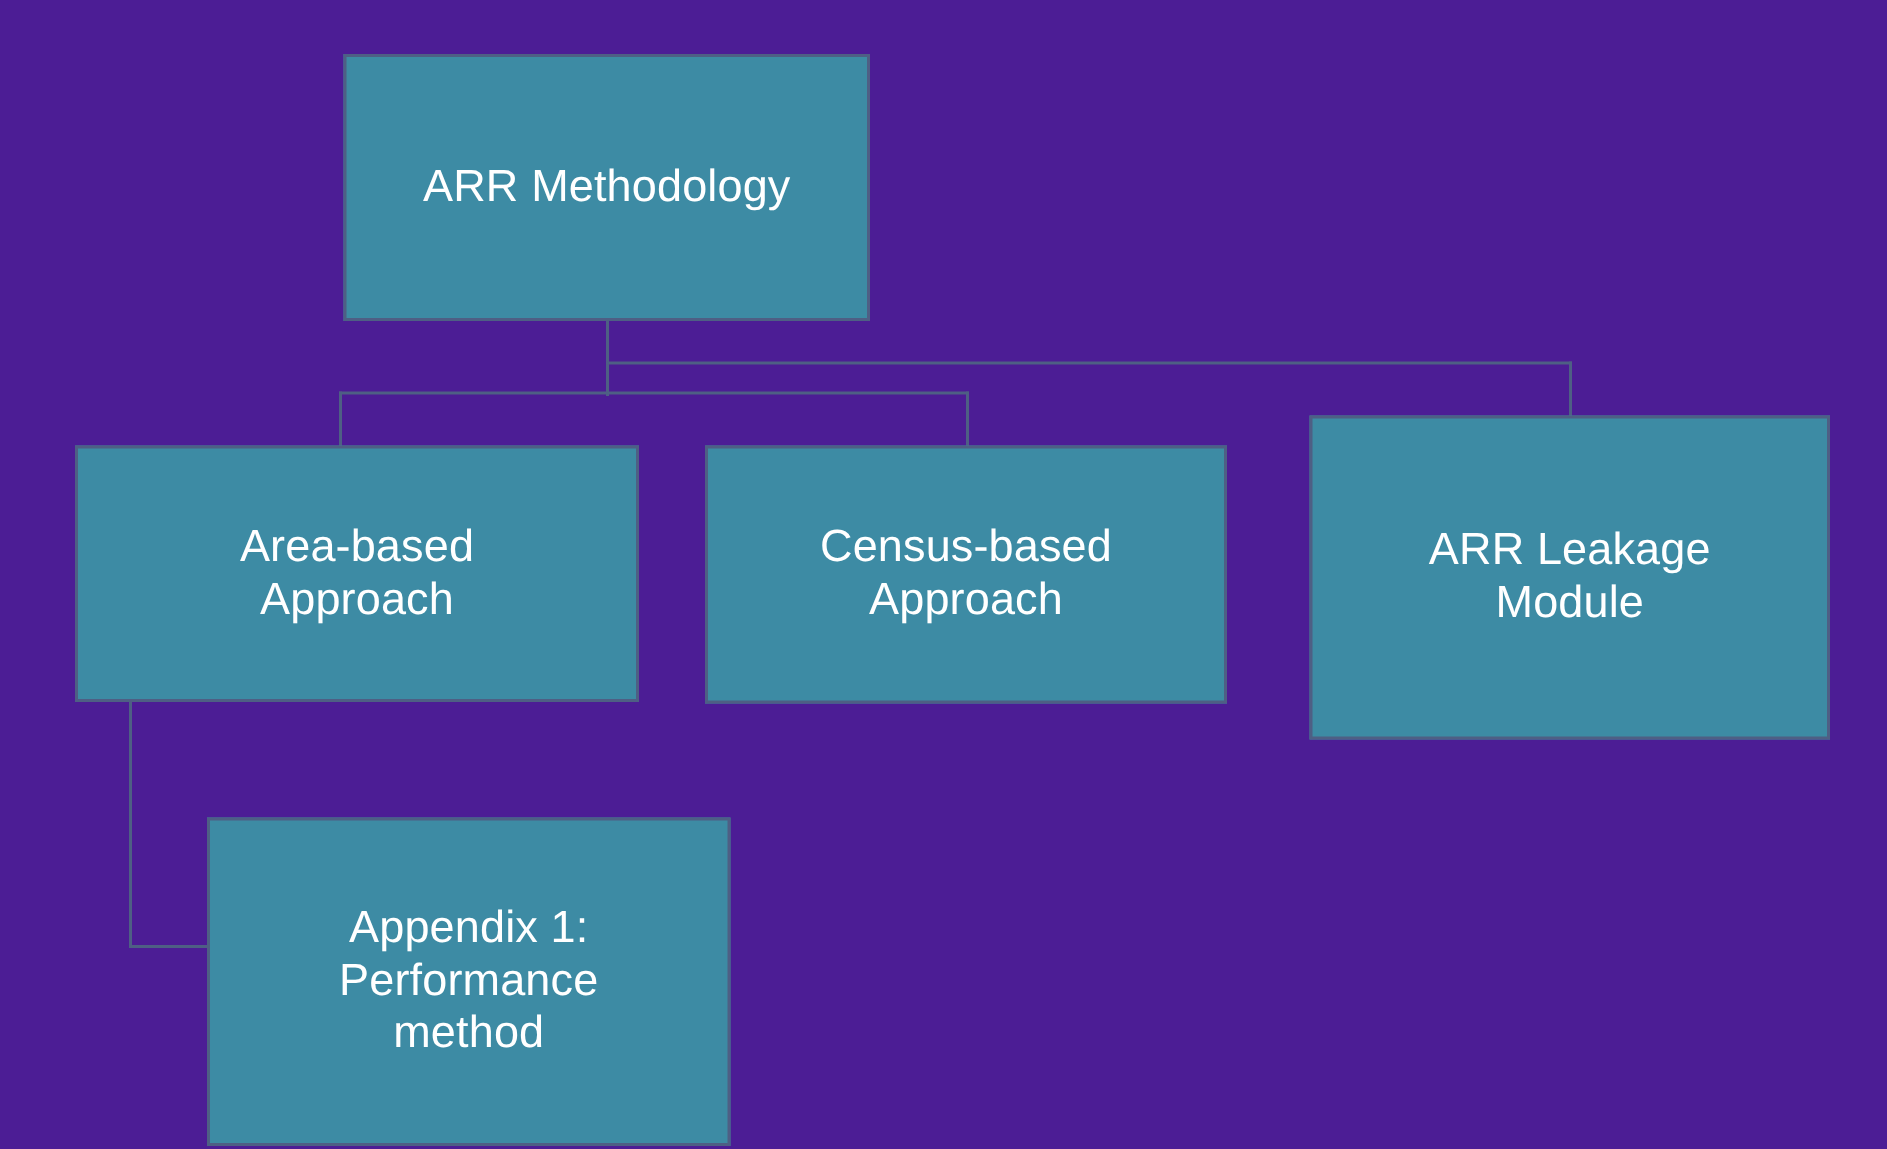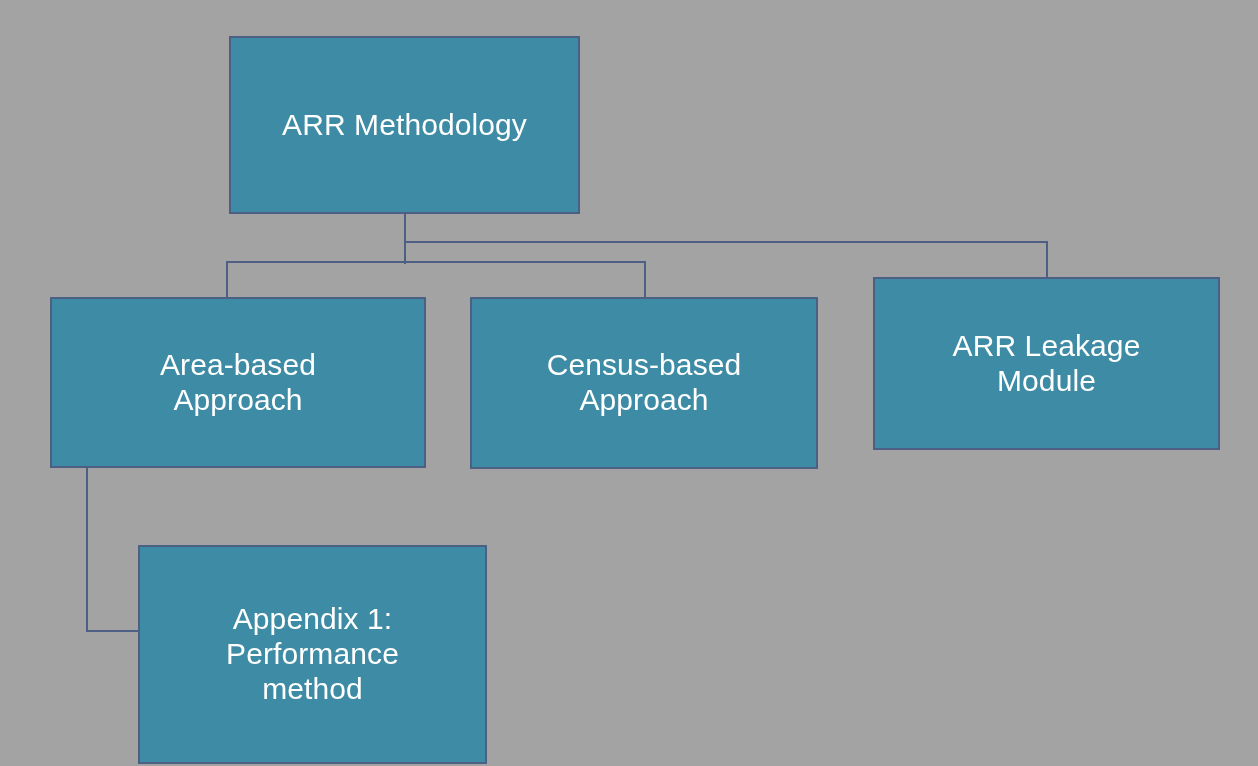--- a/index.html
+++ b/index.html
@@ -8,21 +8,21 @@
     padding: 0;
     background: #ffffff;
   }
   body {
     font-family: "Liberation Sans", sans-serif;
   }
   #canvas {
     position: relative;
     width: 1258px;
     height: 766px;
-    background: #a3a3a3;
+    background: #4c1d95;
     overflow: hidden;
   }
   .node {
     position: absolute;
     box-sizing: border-box;
     background: #3d8ba4;
     border: 2px solid #4e5f84;
     color: #ffffff;
     display: flex;
     align-items: center;
@@ -40,21 +40,21 @@
     width: 100%;
     padding: 0 6px;
     box-sizing: border-box;
     white-space: pre-line;
   }
 
   
   #node-root      { left: 229px; top: 36px;  width: 351px; height: 178px; }
   #node-area      { left: 50px;  top: 297px; width: 376px; height: 171px; }
   #node-census    { left: 470px; top: 297px; width: 348px; height: 172px; }
-  #node-leakage   { left: 873px; top: 277px; width: 347px; height: 173px; }
+  #node-leakage   { left: 873px; top: 277px; width: 347px; height: 216px; }
   #node-appendix  { left: 138px; top: 545px; width: 349px; height: 219px; }
 
   
   .edge {
     position: absolute;
     background: #4e5f84;
     z-index: 1;
   }
   .edge.h { height: 2px; }
   .edge.v { width: 2px; }

